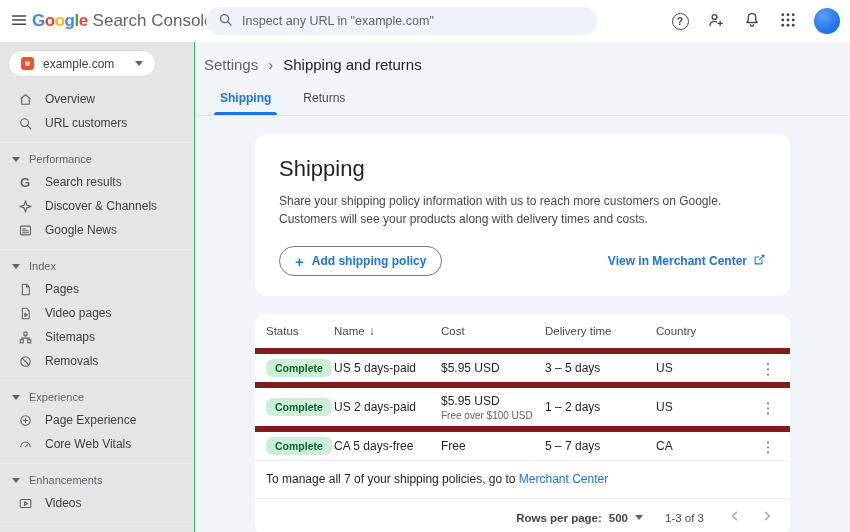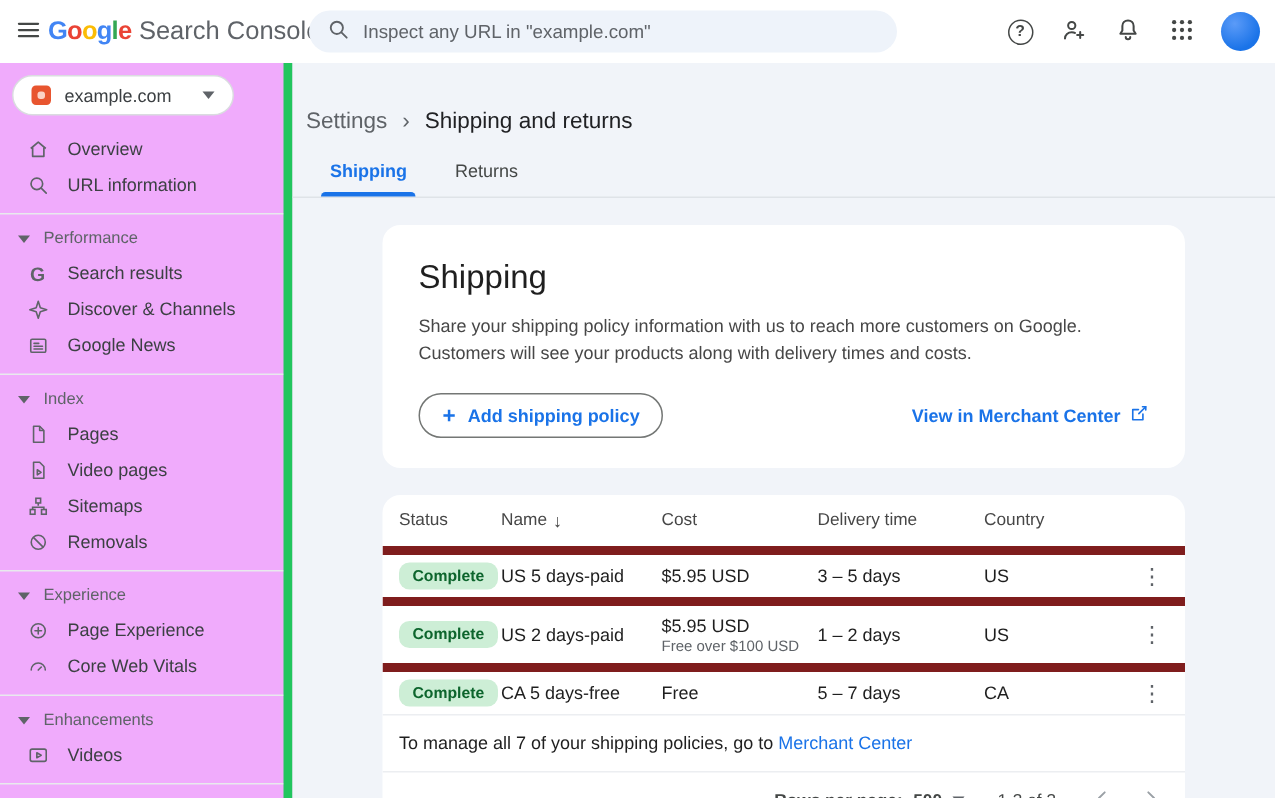--- a/index.html
+++ b/index.html
@@ -22,35 +22,35 @@
   .searchbar input { flex:1; border:none; background:transparent; outline:none; font-size:12.5px; color:#202124; font-family:inherit; }
   .searchbar input::placeholder { color:#5f6368; }
   .tb-right { margin-left:auto; display:flex; align-items:center; gap:8px; }
   .help-circle { width:17px; height:17px; border:1.6px solid #444746; border-radius:50%; display:flex; align-items:center; justify-content:center; font-size:10.5px; font-weight:bold; color:#444746; }
   .avatar { width:26px; height:26px; border-radius:50%; background:radial-gradient(circle at 35% 30%, #5b9bf8, #1a73e8 70%); cursor:pointer; margin-left:4px; }
 
   
   .main-wrap { flex:1; display:flex; min-height:0; }
 
   
-  .sidebar { flex:0 0 195px; background:#f0abfc; border-right:6px solid #22c55e; padding-top:6px; overflow:hidden; }
+  .sidebar { flex:0 0 195px; background:#e5e5e5; border-right:1px solid #22c55e; padding-top:6px; overflow:hidden; }
   .property { margin:2px 0 10px 8px; width:148px; height:27px; border:1px solid #dadce0; border-radius:14px; background:#fff; display:flex; align-items:center; gap:9px; padding:0 12px; cursor:pointer; font-family:inherit; font-size:12px; color:#3c4043; }
   .favicon { width:13px; height:13px; border-radius:3px; background:#e8552f; position:relative; flex:0 0 auto; }
   .favicon::after { content:""; position:absolute; inset:4px; border-radius:2px; background:#fbd2c5; }
   .property .caret-down { margin-left:auto; }
   .caret-down { width:0; height:0; border-left:4px solid transparent; border-right:4px solid transparent; border-top:5px solid #5f6368; }
   .nav-item { height:24px; display:flex; align-items:center; gap:12px; padding:0 0 0 17px; font-size:12px; color:#3c4043; cursor:pointer; white-space:nowrap; }
   .nav-ic { width:16px; height:16px; display:flex; align-items:center; justify-content:center; color:#5f6368; flex:0 0 auto; }
   .nav-ic svg { width:15px; height:15px; }
   .g-glyph { font-size:13px; font-weight:bold; color:#5f6368; line-height:1; }
   .side-section { border-top:1px solid #e8eaed; margin-top:7px; padding-top:5px; }
   .section-header { height:22px; display:flex; align-items:center; gap:9px; padding-left:12px; font-size:11px; color:#5f6368; cursor:pointer; white-space:nowrap; }
 
   
-  .content { flex:1; background:#f1f4f9; min-width:0; overflow:hidden; padding-top:24px; }
+  .content { flex:1; background:#f1f4f9; min-width:0; overflow:hidden; padding-top:8px; }
   .breadcrumb { display:flex; align-items:center; gap:10px; padding:6px 0 10px 9px; font-size:15px; }
   .crumb-parent { color:#5f6368; cursor:pointer; }
   .crumb-sep { color:#5f6368; font-size:15px; }
   .crumb-current { color:#202124; }
   .tabs { display:flex; padding-left:9px; border-bottom:1px solid #dfe3e8; }
   .tab { position:relative; padding:8px 16px 10px; font-size:12px; color:#444746; cursor:pointer; }
   .tab.active { color:#1a73e8; font-weight:bold; }
   .tab.active::after { content:""; position:absolute; left:10px; right:10px; bottom:0; height:3px; border-radius:3px 3px 0 0; background:#1a73e8; }
 
   .cards { width:535px; margin:0 auto; padding-top:18px; }
@@ -178,21 +178,21 @@
         </span>
         <span>Overview</span>
       </div>
       <div class="nav-item">
         <span class="nav-ic">
           <svg viewBox="0 0 24 24" fill="none" stroke="#5f6368" stroke-width="1.8" stroke-linecap="round">
               <circle cx="10.5" cy="10.5" r="6.2"></circle>
               <path d="M15.4 15.4L20.5 20.5"></path>
             </svg>
         </span>
-        <span>URL information</span>
+        <span>URL customers</span>
       </div>
 
       <div class="side-section">
         <div class="section-header">
           <span class="caret-down"></span>
           <span>Performance</span>
         </div>
         <div class="nav-item">
           <span class="nav-ic">
               <span class="g-glyph">G</span>

